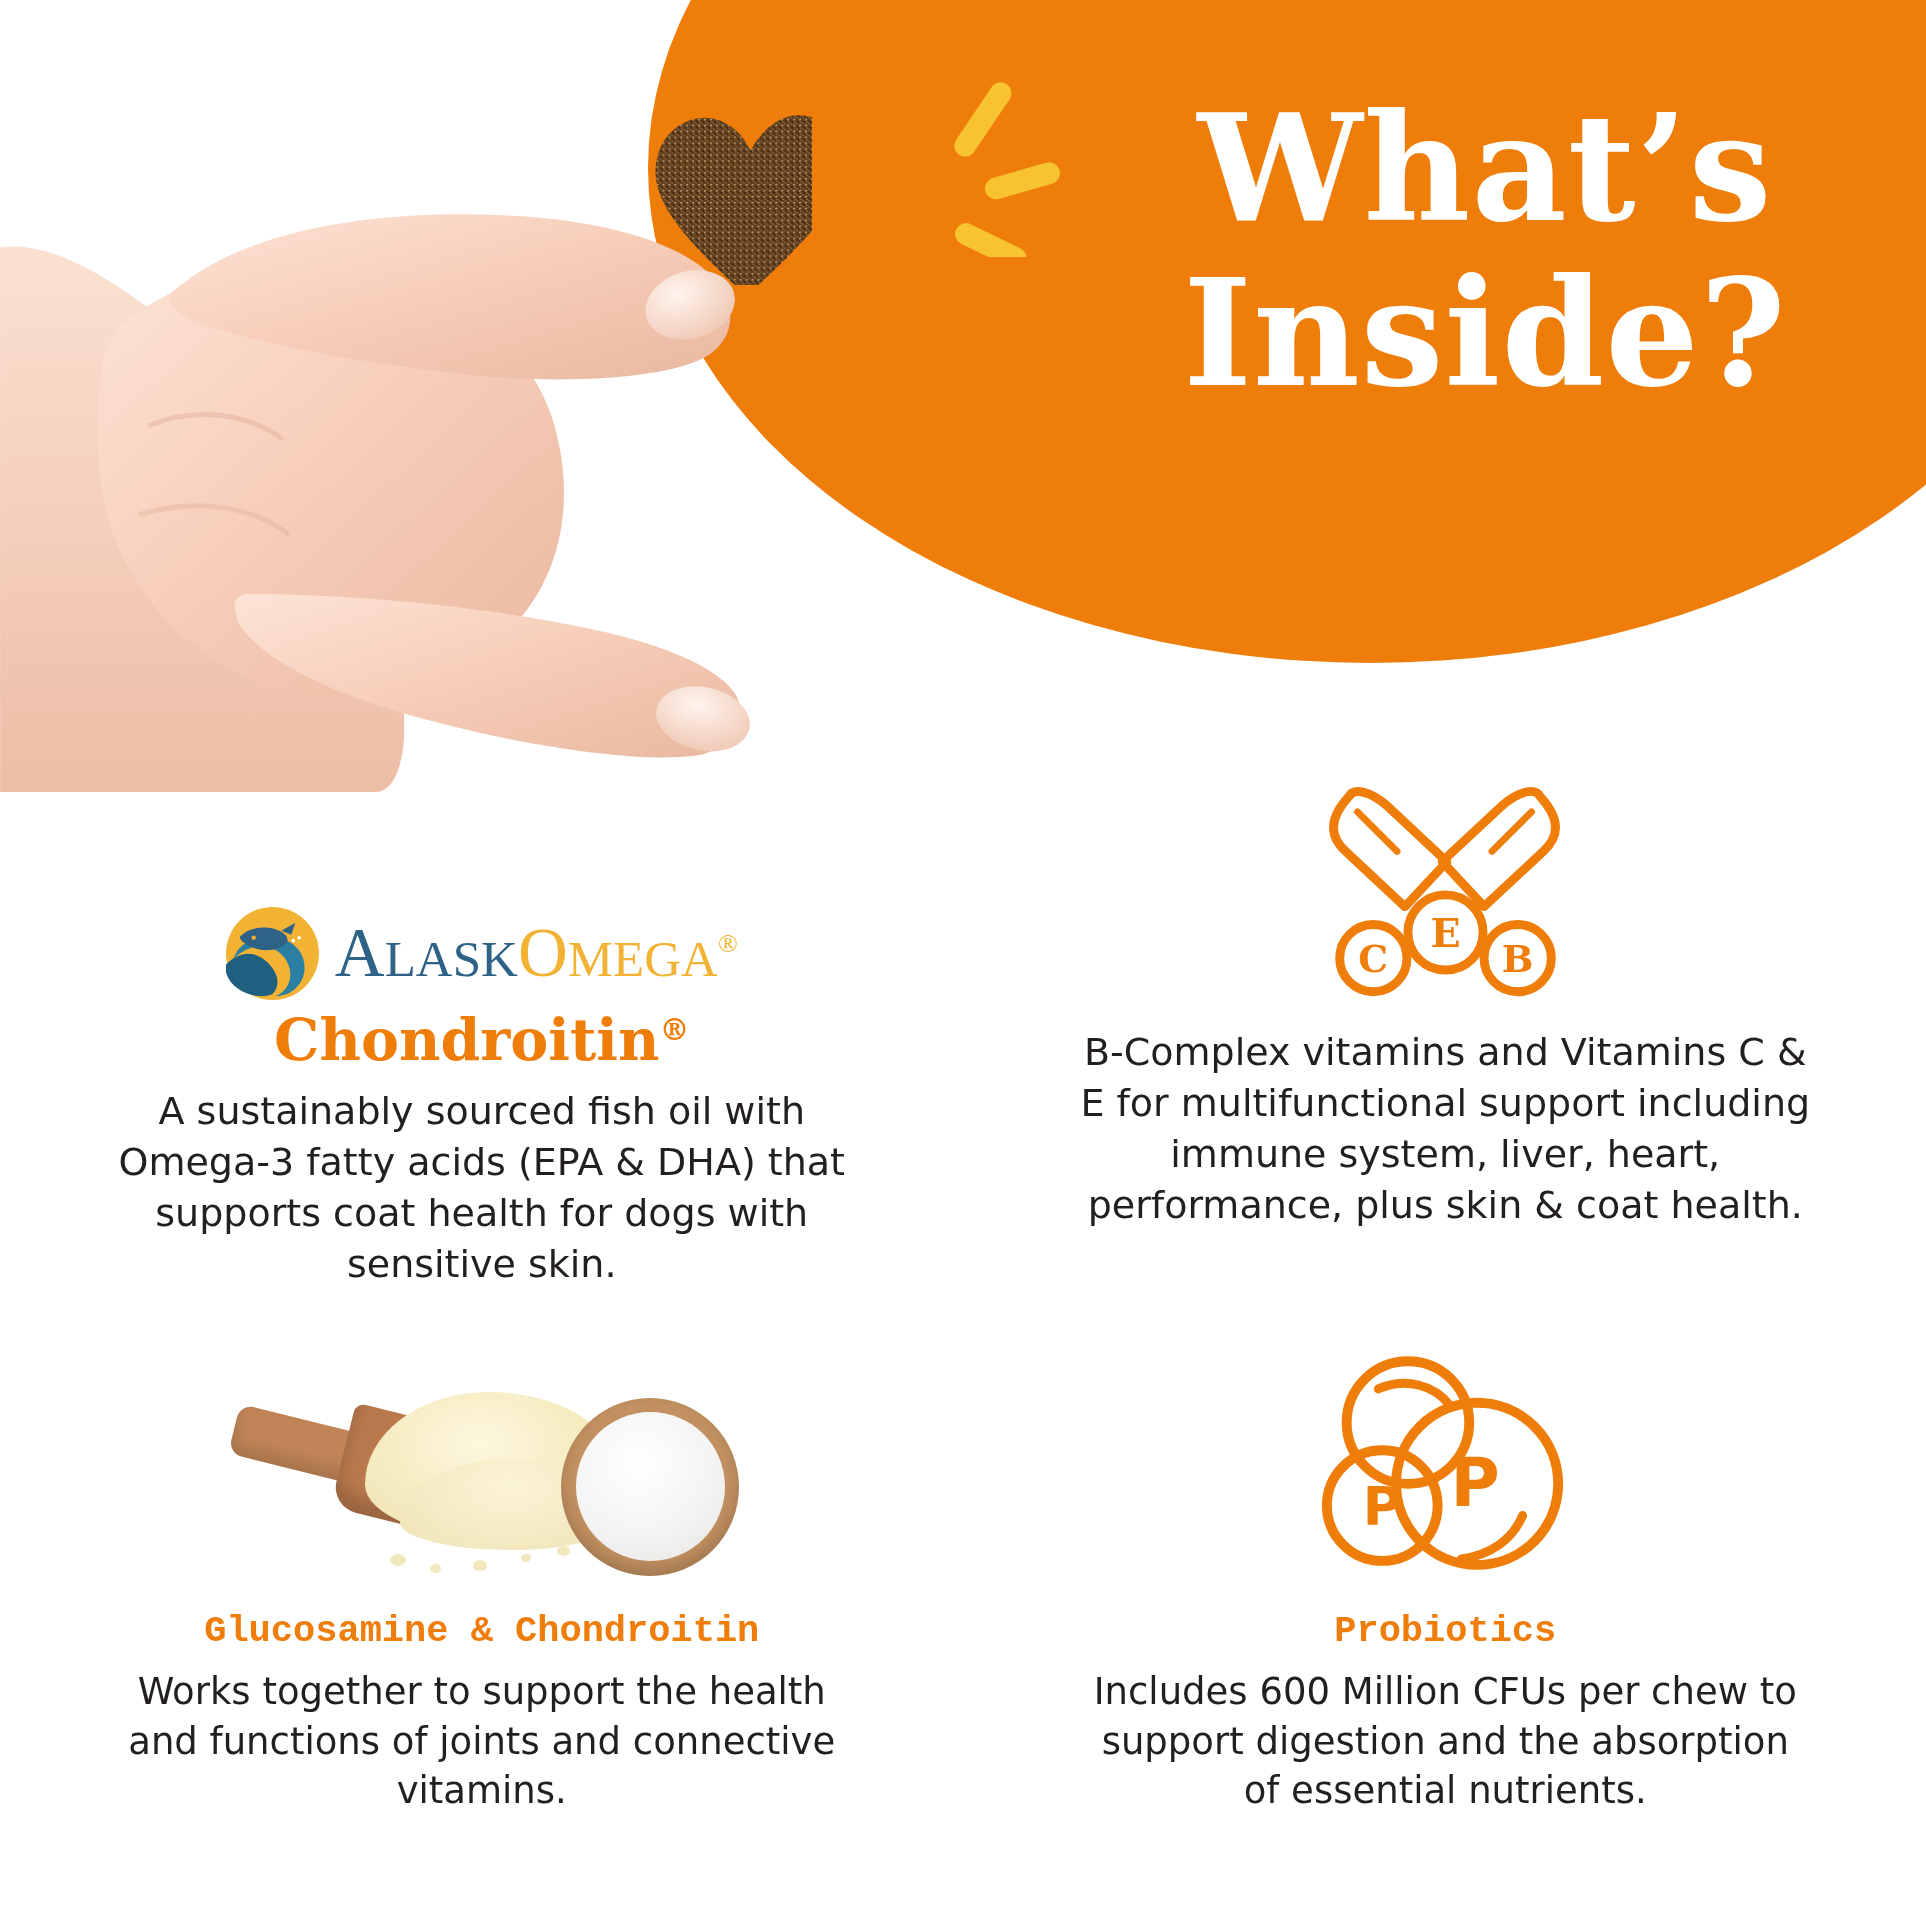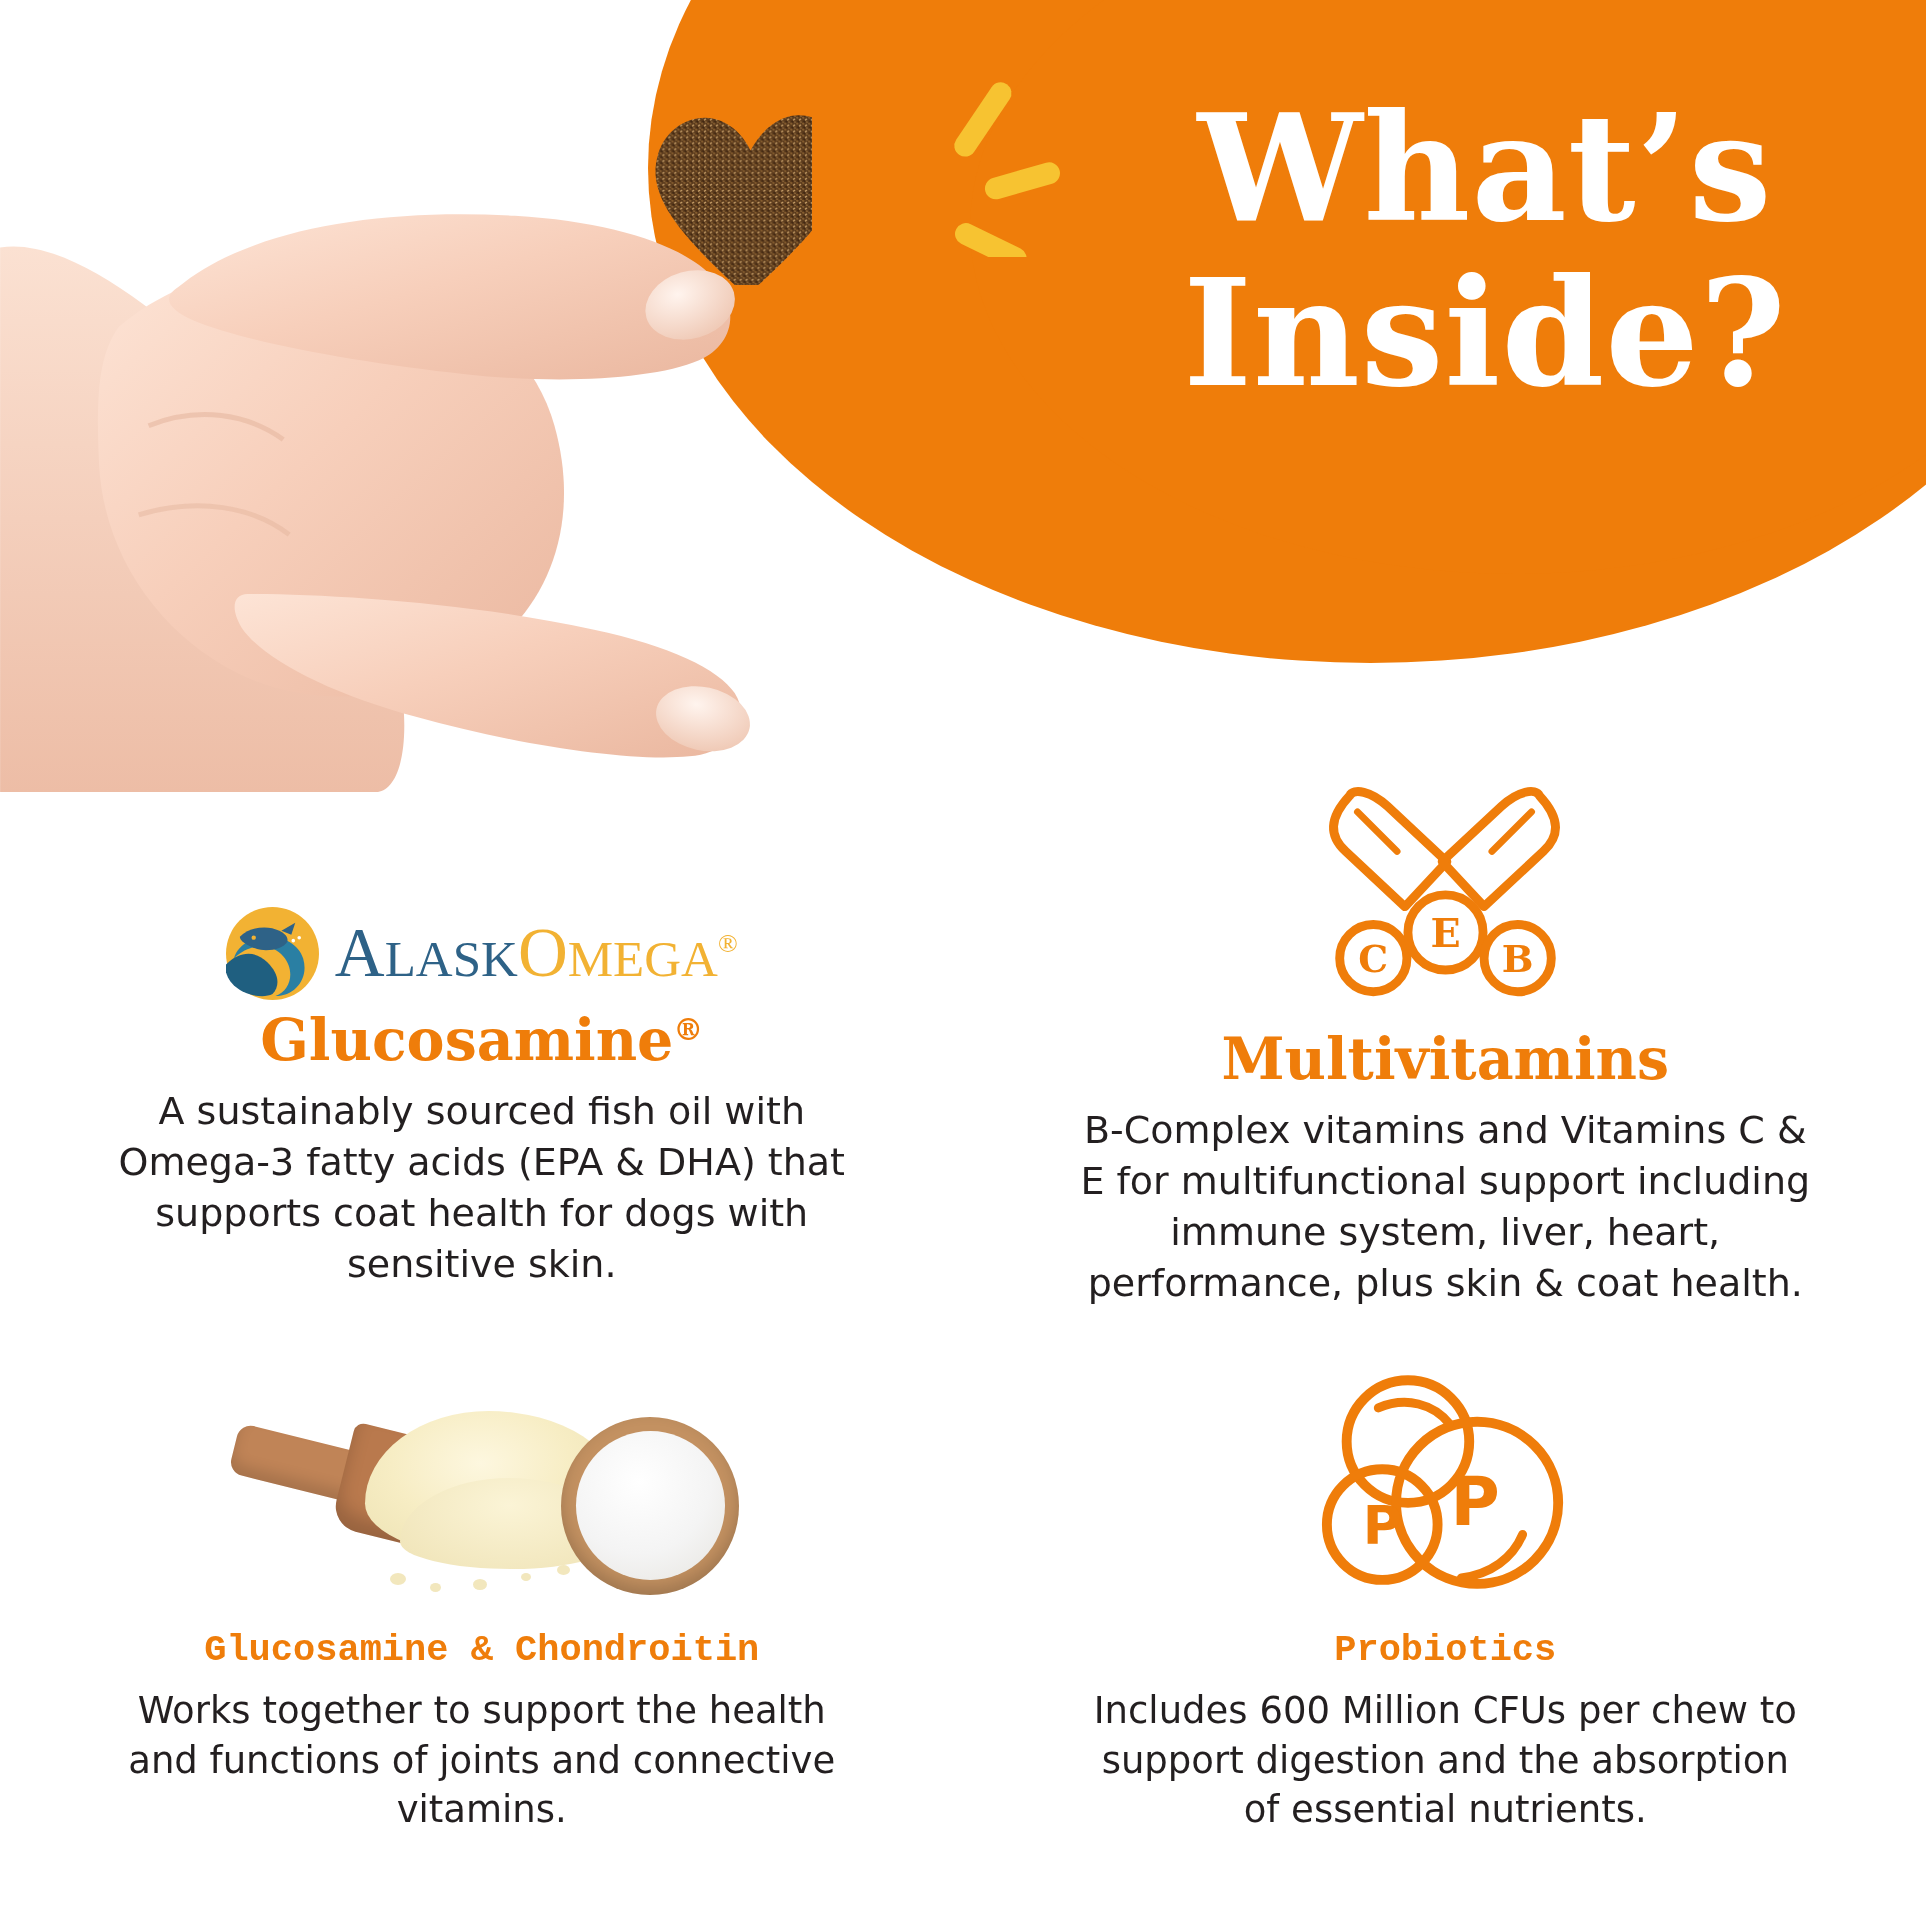--- a/index.html
+++ b/index.html
@@ -252,21 +252,21 @@
               <circle cx="68" cy="34" r="1.8" fill="#ffffff"></circle>
               <circle cx="74" cy="31" r="1.8" fill="#ffffff"></circle>
             </svg>
           </div>
           <div class="ao-word">
             <span class="blue cap">A</span><span class="blue sm">LASK</span><span class="gold cap">O</span><span class="gold sm">MEGA</span><span class="rsup">®</span>
           </div>
         </div>
       </div>
       <div class="card-title">
-        <span>Glucosamine</span><span class="reg">®</span>
+        <span>Chondroitin</span><span class="reg">®</span>
       </div>
       <p class="card-body">A sustainably sourced fish oil with Omega-3 fatty acids (EPA &amp; DHA) that supports coat health for dogs with sensitive skin.</p>
     </div>
 
     <div class="card">
       <div class="card-media tall">
         <svg width="267" height="228" viewBox="0 0 270 230">
           <g fill="none" stroke="#ef7d0a" stroke-width="9" stroke-linecap="round" stroke-linejoin="round">
 
             <path d="M40,22 C18,44 18,62 34,78 L92,136 L136,92 L78,34 C62,18 44,14 40,22 Z" transform="rotate(-2 90 80)"></path>
@@ -279,21 +279,20 @@
             <circle cx="135" cy="162" r="38"></circle>
             <circle cx="208" cy="188" r="34"></circle>
           </g>
           <g fill="#ef7d0a" font-family="DejaVu Serif, serif" font-weight="700" text-anchor="middle">
             <text x="62" y="202" font-size="38">C</text>
             <text x="135" y="177" font-size="40">E</text>
             <text x="208" y="202" font-size="38">B</text>
           </g>
         </svg>
       </div>
-      <div class="card-title">Multivitamins</div>
       <p class="card-body">B-Complex vitamins and Vitamins C &amp; E for multifunctional support including immune system, liver, heart, performance, plus skin &amp; coat health.</p>
     </div>
 
     <div class="card row2">
       <div class="card-media tall">
         <div class="powder">
           <div class="scoop-handle"></div>
           <div class="scoop-cup"></div>
           <div class="pile"></div>
           <div class="pile2"></div>

